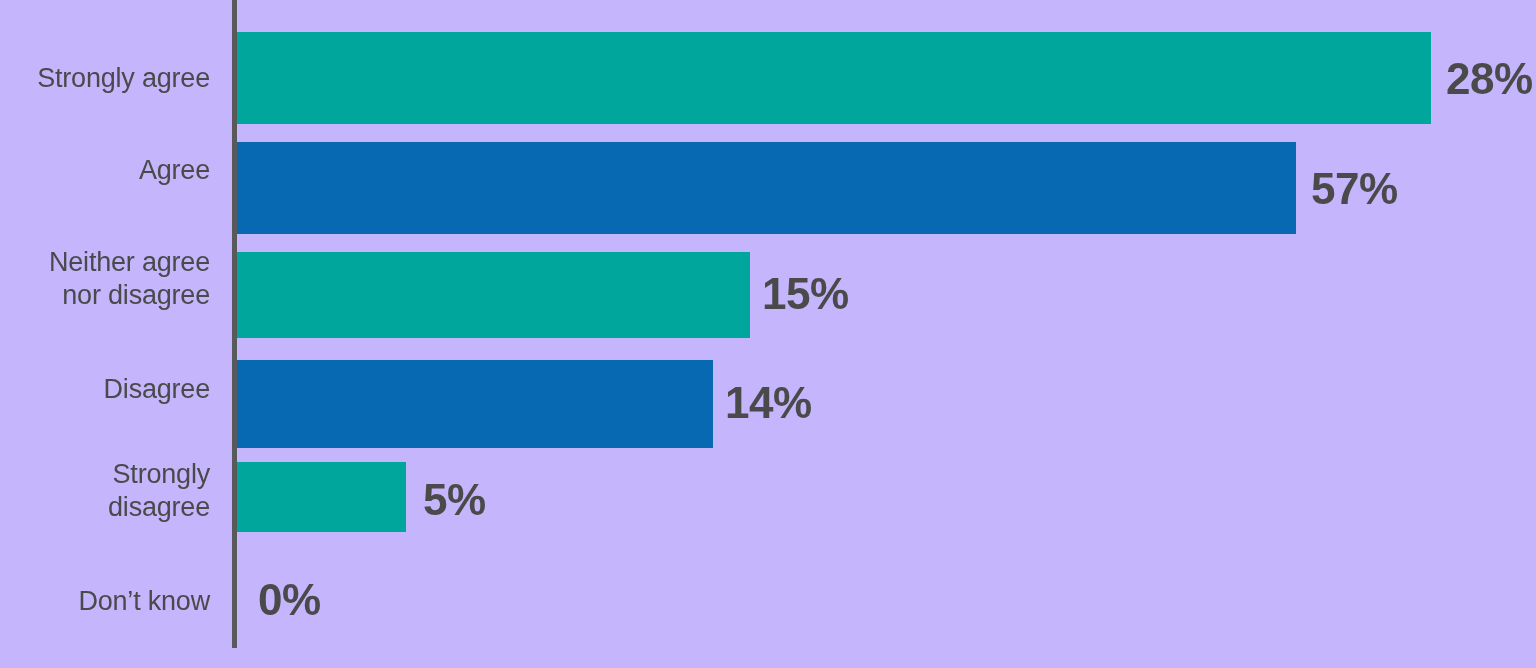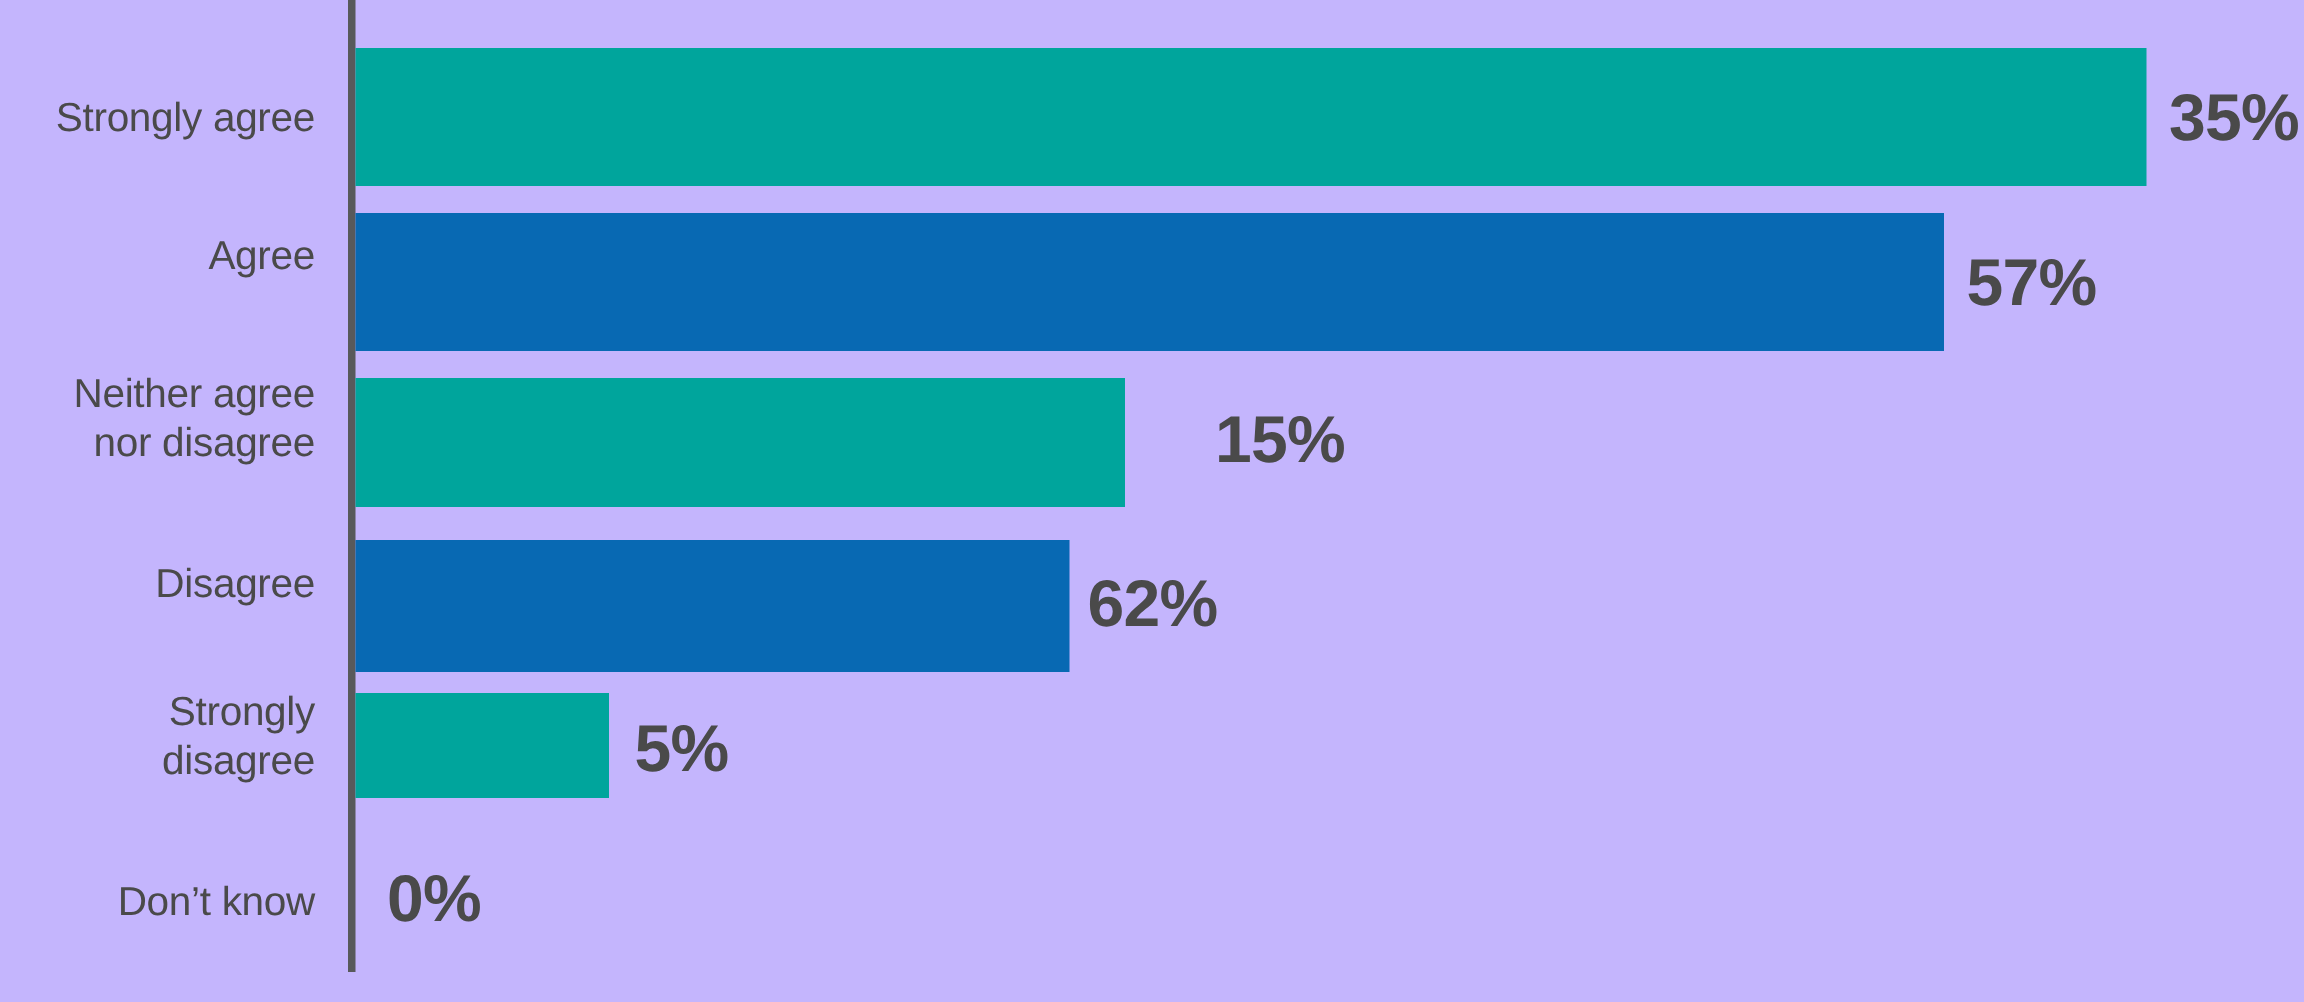--- a/index.html
+++ b/index.html
@@ -78,40 +78,40 @@
 
 <div id="chart-root">
 
   <div id="axis-line"></div>
 
   <div id="plot-area">
 
     <div class="bar-row">
       <div class="cat-label" style="top: 62px;">Strongly agree</div>
       <div class="bar teal" style="top: 32px; height: 92px; width: 1194px; background: rgb(0, 165, 156);"></div>
-      <div class="value-label" style="top: 57px; left: 1446px;">35%</div>
+      <div class="value-label" style="top: 57px; left: 1446px;">28%</div>
     </div>
 
     <div class="bar-row">
       <div class="cat-label" style="top: 154px;">Agree</div>
       <div class="bar blue" style="top: 142px; height: 92px; width: 1059px; background: rgb(8, 105, 179);"></div>
       <div class="value-label" style="top: 167px; left: 1311px;">57%</div>
     </div>
 
     <div class="bar-row">
       <div class="cat-label" style="top: 246px;">Neither agree
 nor disagree</div>
       <div class="bar teal" style="top: 252px; height: 86px; width: 513px; background: rgb(0, 165, 156);"></div>
-      <div class="value-label" style="top: 272px; left: 762px; margin-left: 48px;">15%</div>
+      <div class="value-label" style="top: 272px; left: 762px;">15%</div>
     </div>
 
     <div class="bar-row">
       <div class="cat-label" style="top: 373px;">Disagree</div>
       <div class="bar blue" style="top: 360px; height: 88px; width: 476px; background: rgb(8, 105, 179);"></div>
-      <div class="value-label" style="top: 381px; left: 725px;">62%</div>
+      <div class="value-label" style="top: 381px; left: 725px;">14%</div>
     </div>
 
     <div class="bar-row">
       <div class="cat-label" style="top: 458px;">Strongly
 disagree</div>
       <div class="bar teal" style="top: 462px; height: 70px; width: 169px; background: rgb(0, 165, 156);"></div>
       <div class="value-label" style="top: 478px; left: 423px;">5%</div>
     </div>
 
     <div class="bar-row">

